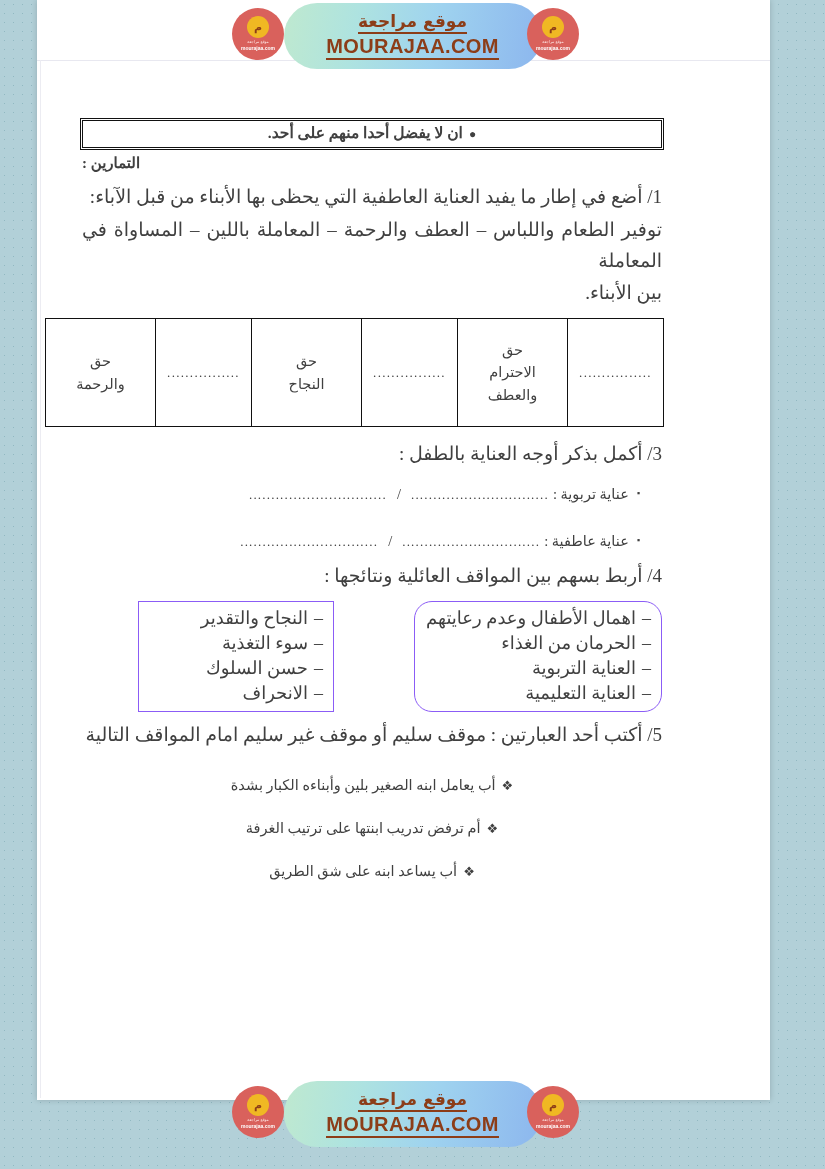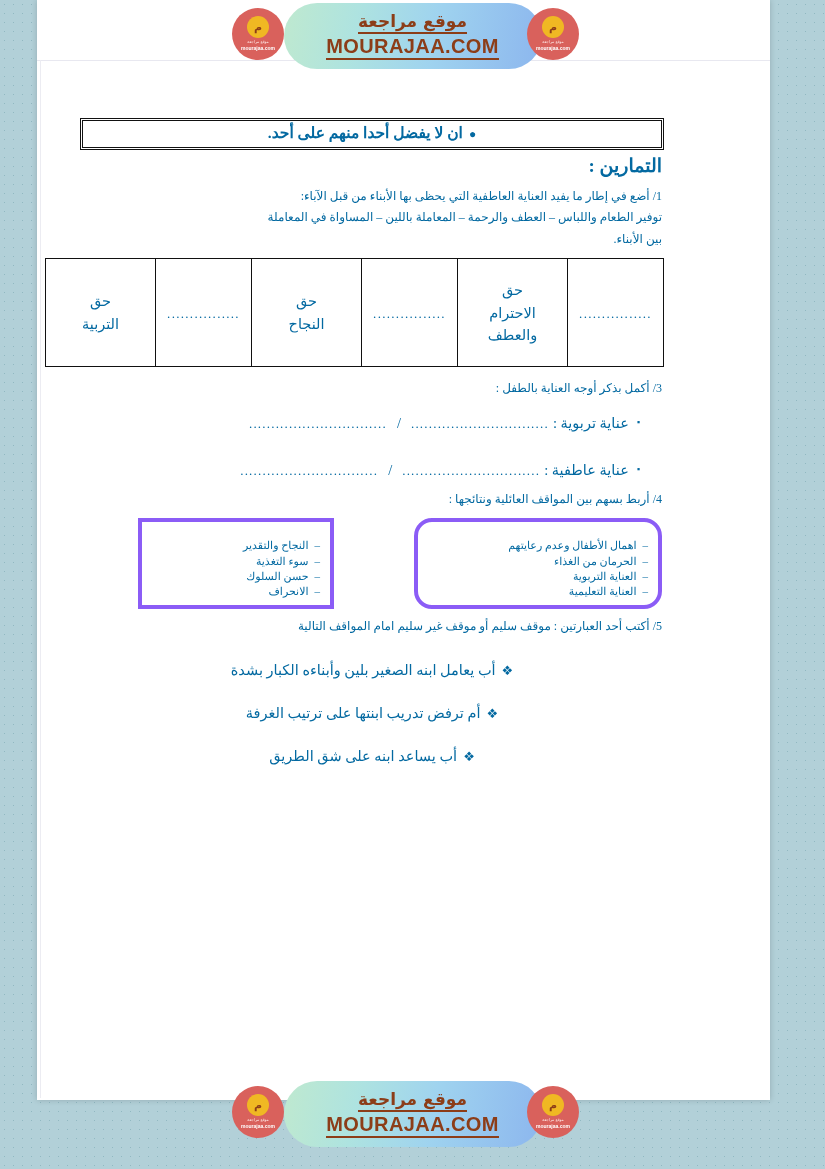--- a/index.html
+++ b/index.html
@@ -88,41 +88,41 @@
   .logo-en {
     font-size:5px; color:#ffffff; font-weight:bold;
     font-family:"Liberation Sans",sans-serif; line-height:1.1;
   }
 
   
   #doc {
     position:absolute;
     left:82px; top:120px; width:580px;
     direction:rtl; text-align:right;
-    color:#0369a1;
+    color:#404040;
   }
 
   .quote-box {
     border:1px solid #111;
     outline:1px solid #111; outline-offset:1px;
     padding:3px 14px 5px 14px;
     font-size:15.5px; font-weight:bold;
     text-align:center;
     margin-bottom:6px;
   }
   .quote-bullet { font-size:12px; vertical-align:middle; margin-left:6px; }
 
   .section-title {
-    font-size:19px; font-weight:bold;
-    text-align:right; direction:rtl;
+    font-size:15px; font-weight:bold;
+    text-align:left; direction:rtl;
     margin:4px 0 10px 0;
   }
 
   .q-line {
-    font-size:12px; line-height:1.62;
+    font-size:19px; line-height:1.62;
     margin:0 0 2px 0;
   }
   .q-line.justify { text-align:justify; text-align-last:right; }
   .q-num { font-family:"Liberation Serif",serif; }
 
   
   table.rights {
     border-collapse:collapse;
     width:585px;
     margin:9px -2px 12px 0;
@@ -158,23 +158,23 @@
   .slash { margin:0 10px; }
 
   
   .match-wrap {
     display:flex; flex-direction:row;
     justify-content:flex-start;
     gap:80px;
     margin:9px 0 4px 0;
   }
   .match-box {
-    border:4px solid #8b5cf6;
-    padding:16px 10px 5px 10px;
-    font-size:11px;
+    border:1px solid #8b5cf6;
+    padding:4px 10px 5px 10px;
+    font-size:18px;
     line-height:1.40;
   }
   .match-box.right-box { width:248px;border-radius:18px; }
   .match-box.left-box  { width:196px; }
   .match-item { white-space:normal; }
   .dash { margin-left:6px; }
 
   
   .dia-row {
     font-size:14.5px;
@@ -240,21 +240,21 @@
       </td>
       <td class="w-wide">
         <div>حق</div>
         <div>النجاح</div>
       </td>
       <td class="w-dots">
         <span class="dots">................</span>
       </td>
       <td class="w-wide">
         <div>حق</div>
-        <div>التربية</div>
+        <div>والرحمة</div>
       </td>
     </tr>
   </tbody>
     </table>
 
   <div class="q-line">
     <span class="q-num">3/</span>
     <span>أكمل بذكر أوجه العناية بالطفل :</span>
   </div>
 

